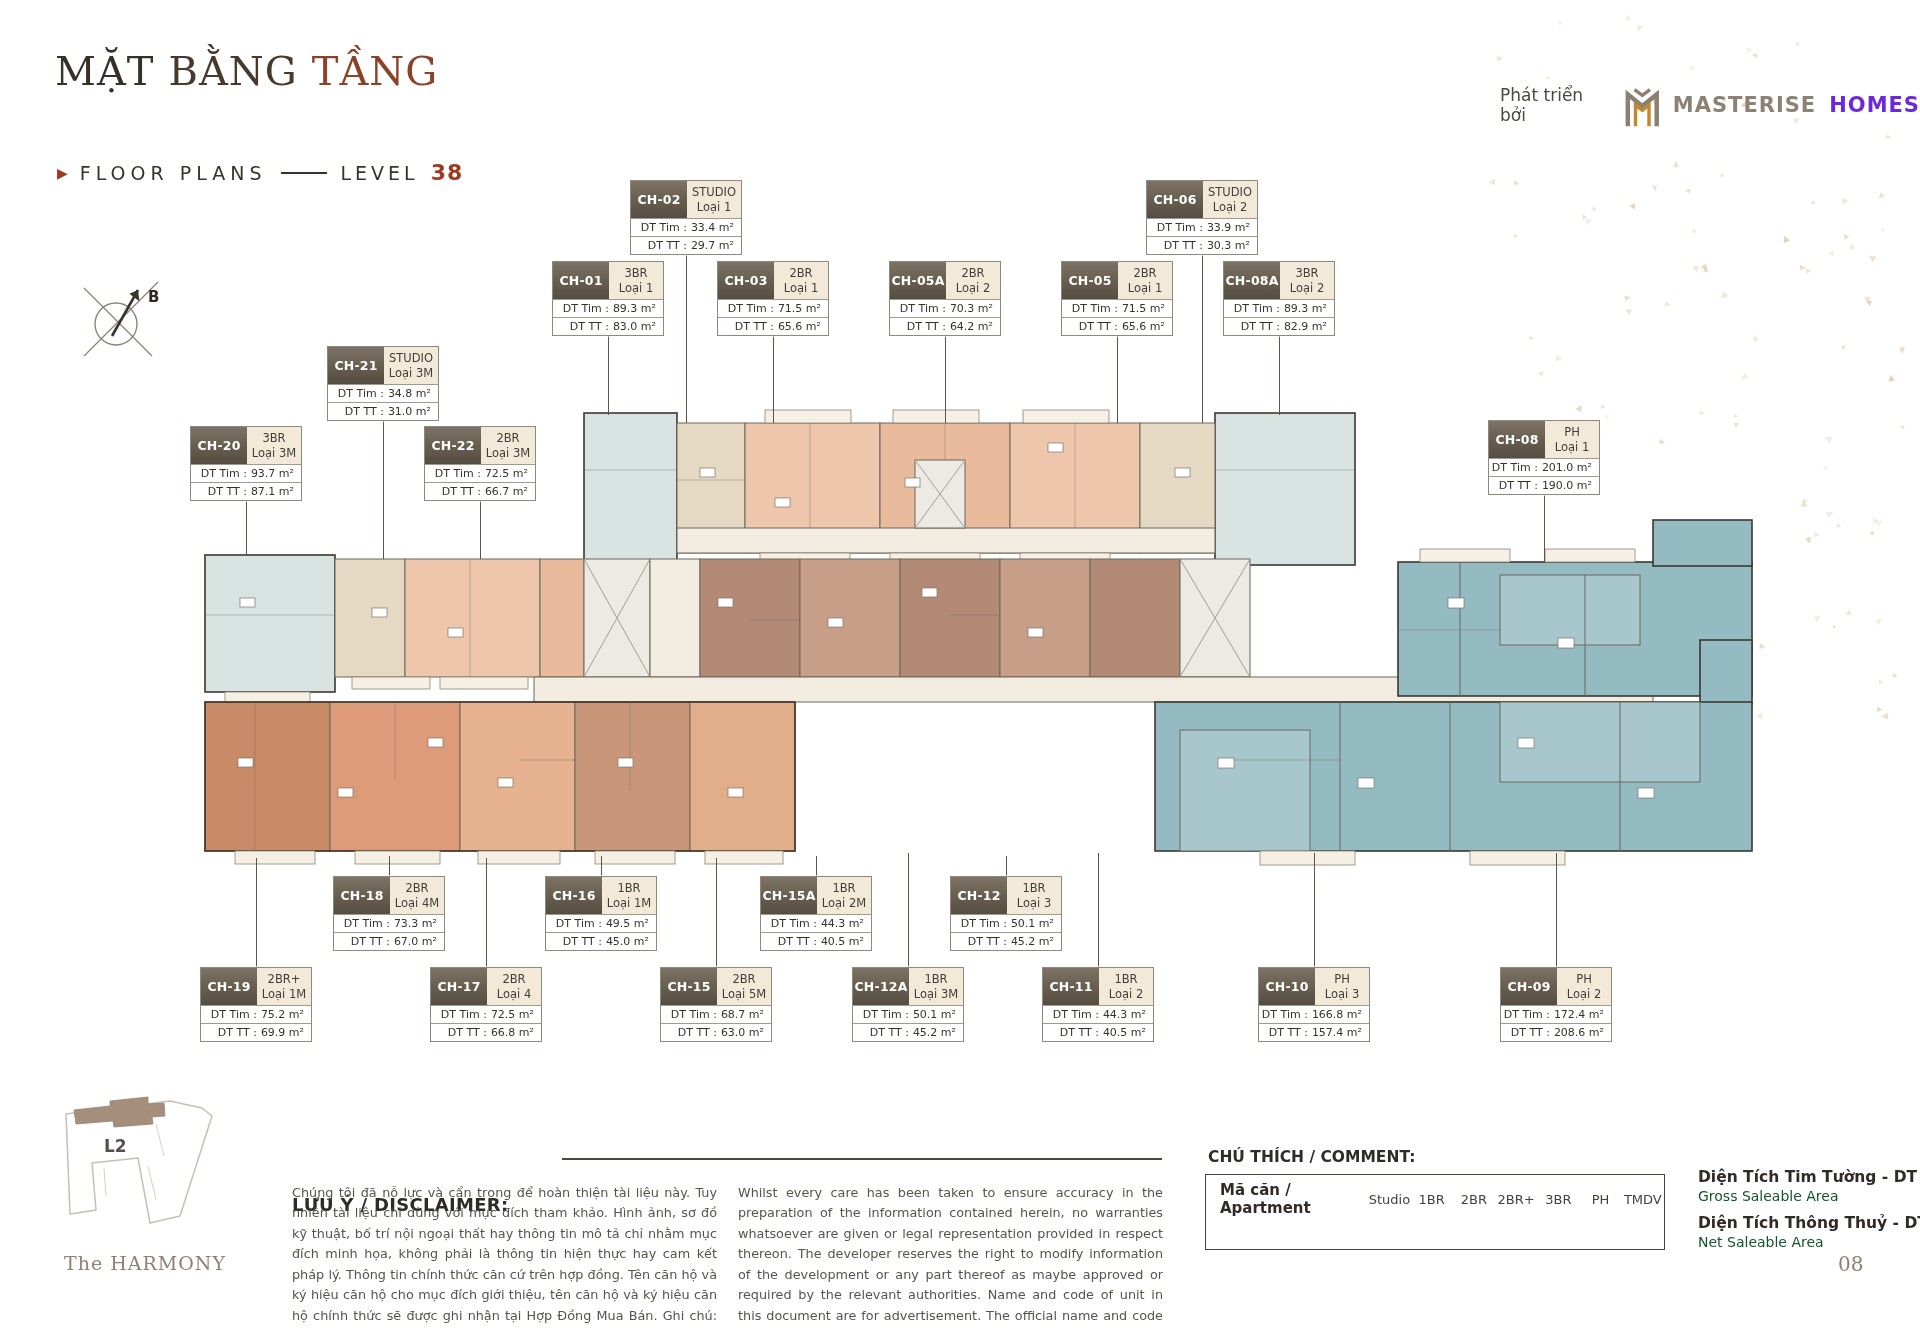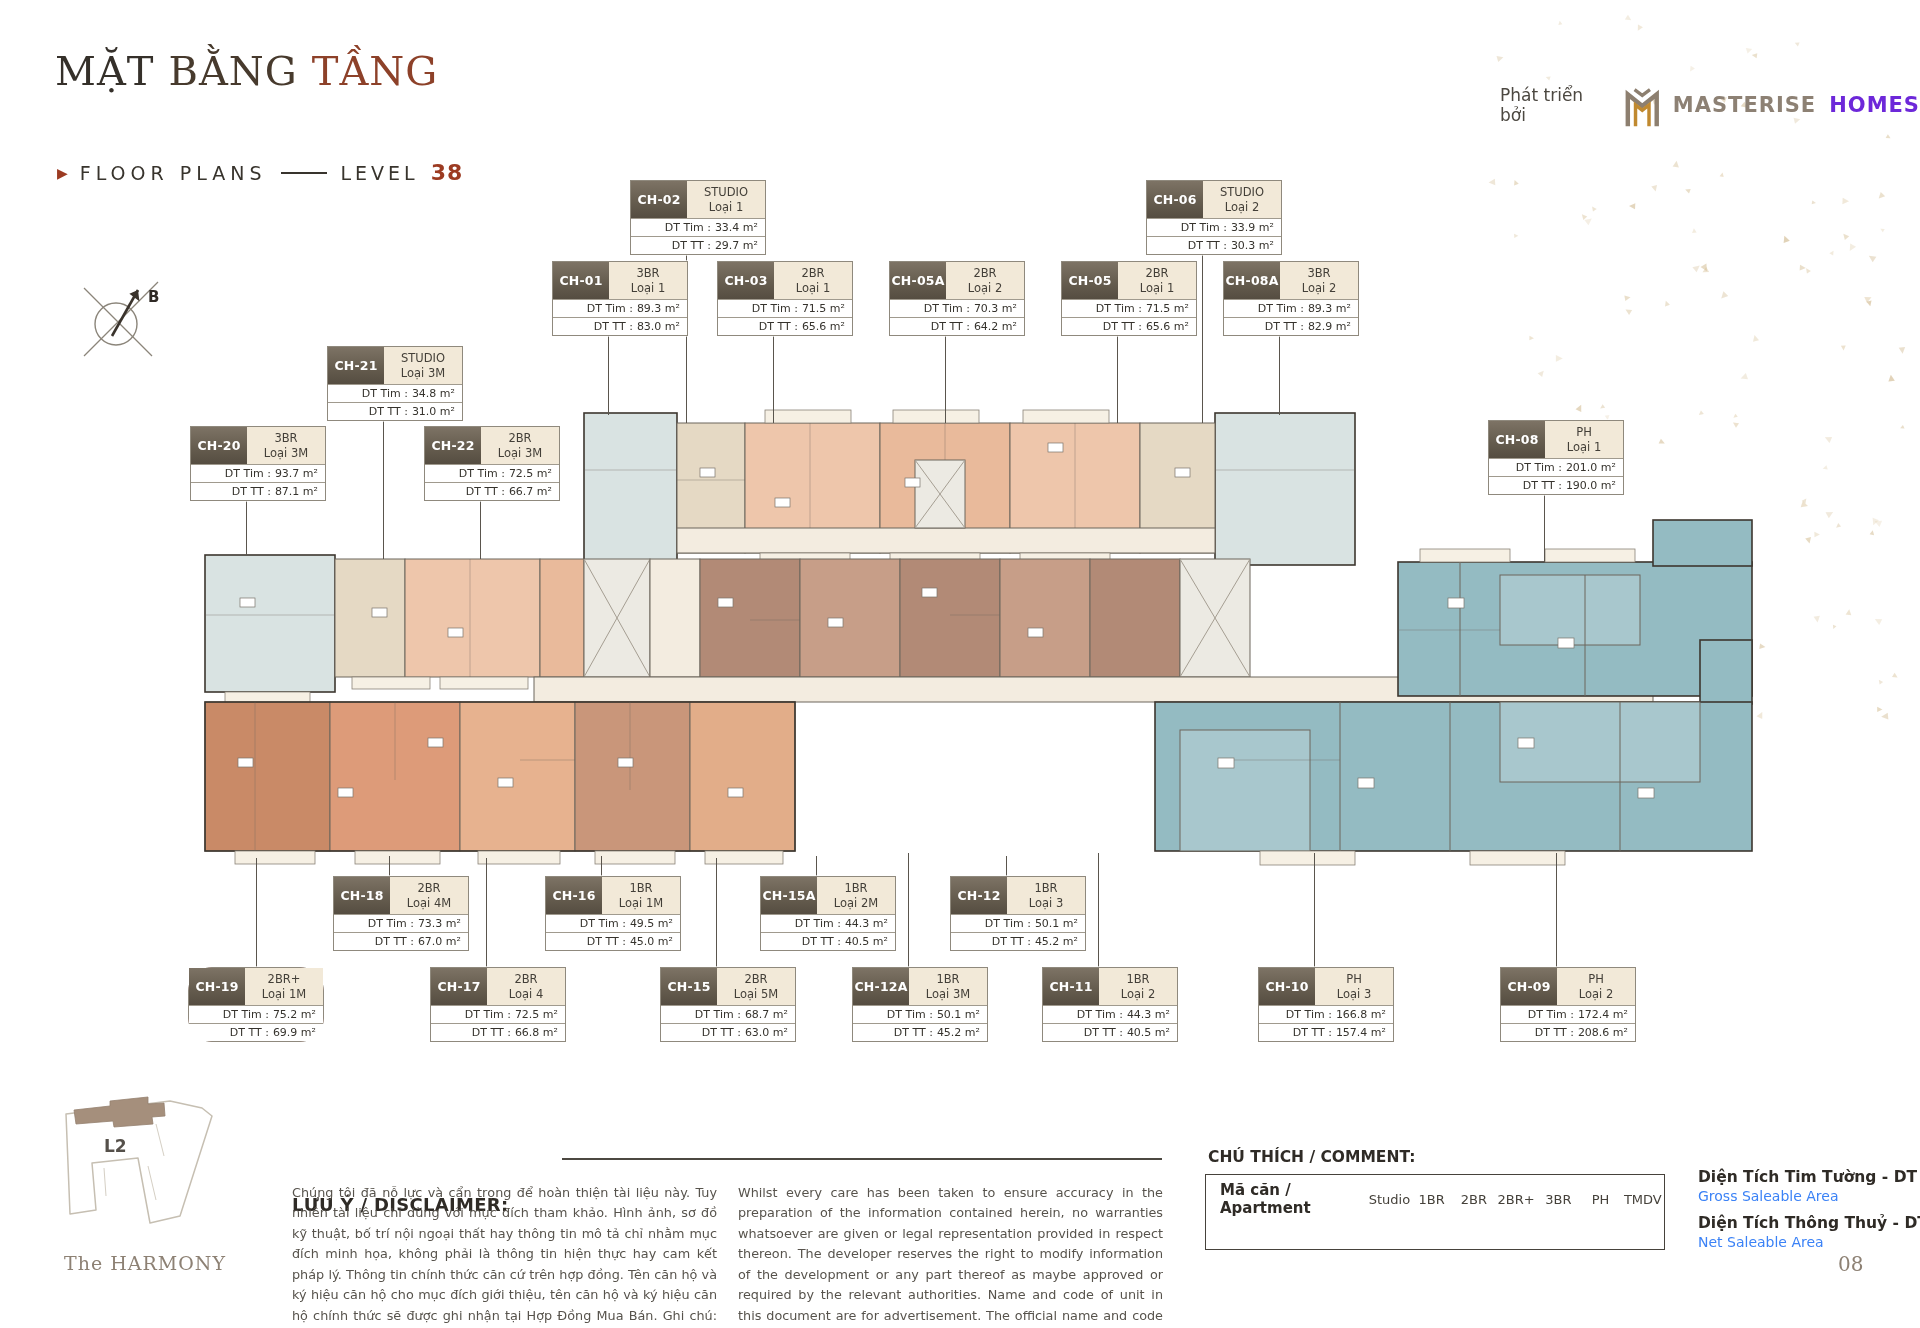--- a/index.html
+++ b/index.html
@@ -32,21 +32,21 @@
   .brand .prefix{font-size:17px;color:#4c4841;margin-right:2px;}
   .brand .b1{font-size:21px;font-weight:bold;letter-spacing:1px;color:#8d8174;}
   .brand .b2{font-size:21px;font-weight:bold;letter-spacing:1px;color:#6d28d9;margin-left:2px;}
   
   #compass{position:absolute;left:72px;top:268px;z-index:40;}
   
   #floorplan{position:absolute;left:0;top:0;z-index:5;pointer-events:none;}
   
   .connector{position:absolute;width:1px;background:#5a554d;z-index:8;}
   .unit-label{
-    position:absolute;width:136px;background:#ef4444;border:1px solid #8f897d;
+    position:absolute;width:112px;background:#ef4444;border:1px solid #8f897d;
     box-sizing:border-box;z-index:30;box-shadow:0 0 0 1px rgba(255,255,255,.6);
   }
   .ul-head{display:flex;height:37px;}
   .ul-code{
     width:56px;color:#fff;font-size:12.5px;font-weight:bold;letter-spacing:.2px;
     display:flex;align-items:center;justify-content:center;
     background:linear-gradient(180deg,#7d7365 0%,#665d4f 55%,#554d41 100%);
   }
   .ul-type{
     flex:1;background:#f2e9d8;color:#433f38;font-size:11.5px;line-height:1.3;
@@ -83,21 +83,21 @@
     position:absolute;left:1205px;top:1174px;width:460px;height:76px;z-index:20;
     border:1.4px solid #46423b;box-sizing:border-box;padding:7px 0 0 14px;
   }
   .legend-row{display:flex;align-items:center;height:34px;}
   .legend-row .rlabel{width:158px;font-size:15px;font-weight:bold;color:#2f2b26;}
   .legend-cell{width:45px;display:flex;align-items:center;justify-content:center;}
   .legend-swatch{width:30px;height:30px;}
   .legend-apt{font-size:13px;color:#46423b;}
   .areadef{position:absolute;left:1698px;width:220px;z-index:20;}
   .areadef .ad-title{font-size:15.5px;font-weight:bold;color:#2f2b26;white-space:nowrap;}
-  .areadef .ad-sub{font-size:14px;color:#3b82f6;margin-top:2px;}
+  .areadef .ad-sub{font-size:14px;color:#14532d;margin-top:2px;}
   .page-num{
     position:absolute;left:1838px;top:1252px;z-index:20;
     font-family:"DejaVu Serif","Liberation Serif",serif;font-size:20px;color:#8d8174;
   }
 </style>
 </head>
 <body>
 
 <div id="dots">
     <span style="left: 1557.74px; top: 20.1972px; font-size: 5.22457px; color: rgb(211, 189, 146); opacity: 0.29; transform: rotate(351deg);">▲</span>
@@ -626,21 +626,21 @@
       <div class="ul-row">
         <span>DT Tim :</span>
         <span> 50.1 m²</span>
       </div>
       <div class="ul-row">
         <span>DT TT :</span>
         <span> 45.2 m²</span>
       </div>
     </div>
     <div class="connector" style="left: 256px; top: 858px; height: 109px;"></div>
-    <div class="unit-label" style="left: 188px; top: 967px; border-radius: 24px;">
+    <div class="unit-label" style="left: 200px; top: 967px;">
       <div class="ul-head">
         <div class="ul-code">CH-19</div>
         <div class="ul-type">
           <span>2BR+</span>
           <span>Loại 1M</span>
         </div>
       </div>
       <div class="ul-row">
         <span>DT Tim :</span>
         <span> 75.2 m²</span>

